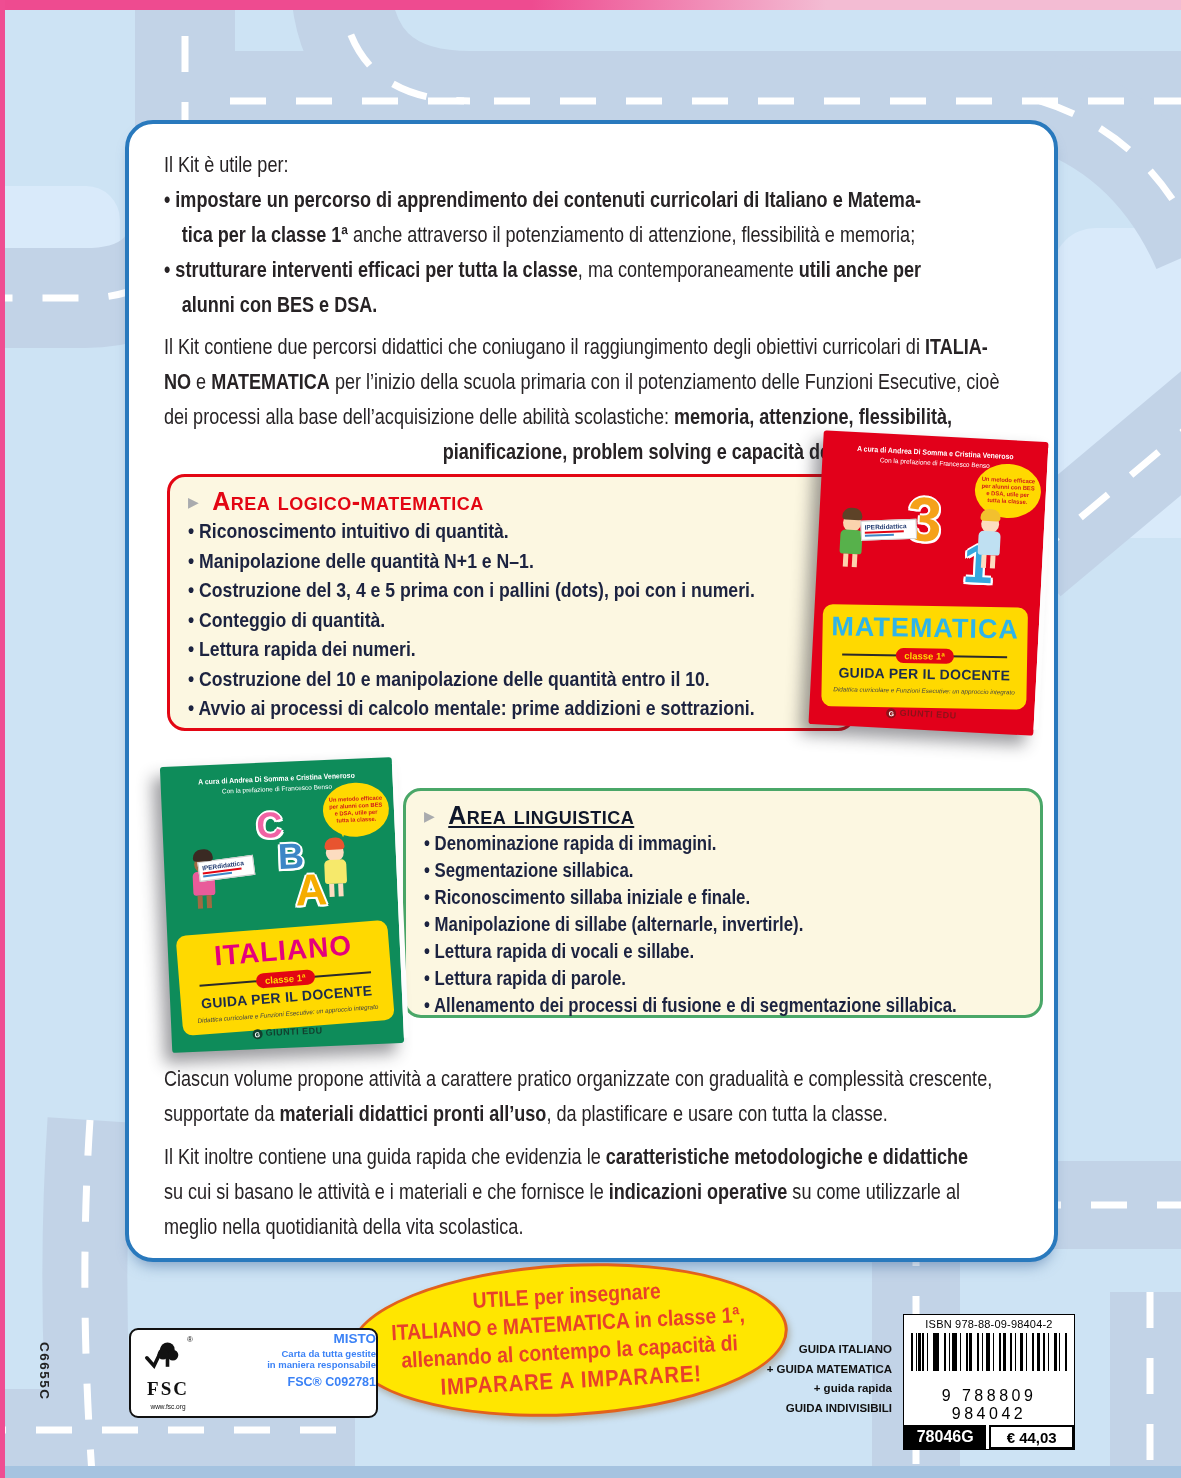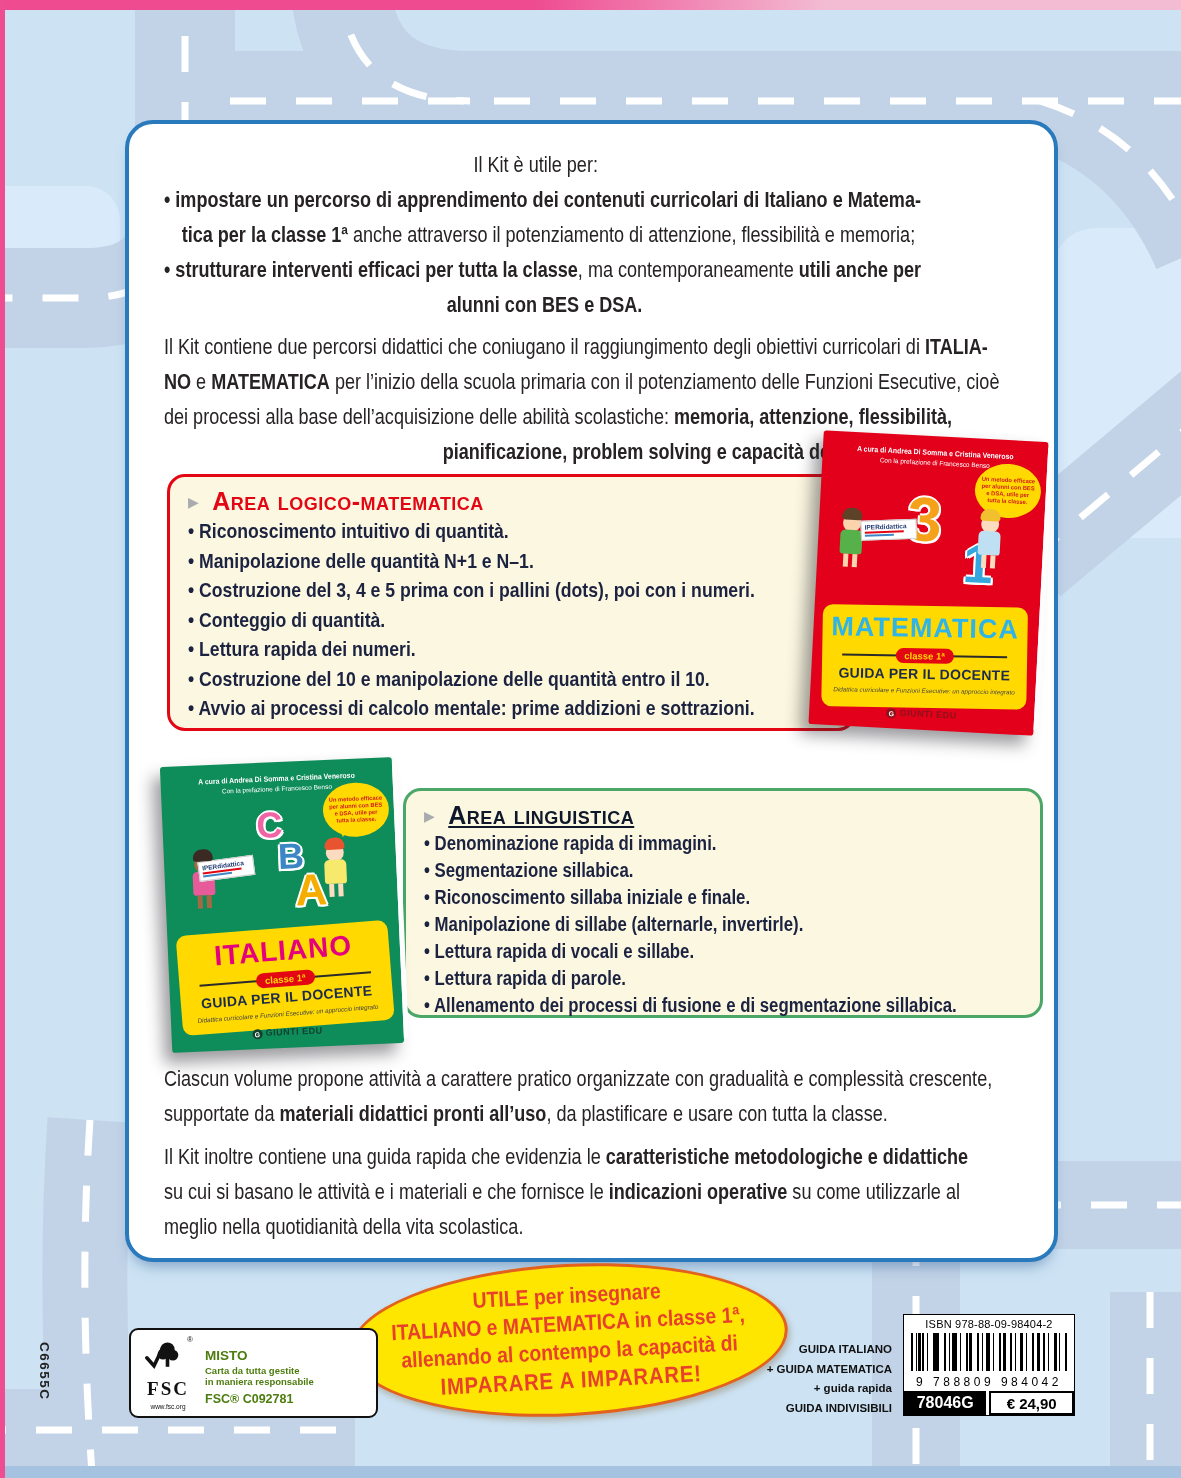--- a/index.html
+++ b/index.html
@@ -112,36 +112,36 @@
   
   .fsc{position:absolute;left:129px;top:1328px;width:245px;height:86px;background:#fff;
        border:2px solid #111;border-radius:9px;z-index:6;display:flex;}
   .fsc-left{width:74px;position:relative;}
   .fsc-reg{position:absolute;top:5px;left:56px;font-size:8px;color:#111;}
   .fsc-tree{position:absolute;top:8px;left:12px;}
   .fsc-word{position:absolute;bottom:16px;width:74px;text-align:center;
             font-family:"Liberation Serif",serif;font-weight:700;font-size:19px;
             letter-spacing:2px;color:#111;}
   .fsc-url{position:absolute;bottom:6px;width:74px;text-align:center;font-size:6.5px;color:#111;}
-  .fsc-right{flex:1;text-align:left;color:#4d7c0f;padding-top:18px;}
+  .fsc-right{flex:1;text-align:right;color:#3b82f6;padding-top:1px;}
   .fsc-mix{font-size:13.5px;font-weight:700;}
   .fsc-src{font-size:9.5px;line-height:11px;font-weight:700;margin-top:2px;}
   .fsc-cert{font-size:12.5px;font-weight:700;margin-top:5px;}
 
   .kit-contents{position:absolute;left:700px;top:1340px;width:192px;text-align:right;z-index:6;
                 font-size:11.5px;font-weight:700;line-height:19.5px;color:#111;}
 
   .barcode{position:absolute;left:903px;top:1314px;width:172px;background:#fff;border:1px solid #000;
            z-index:6;box-sizing:border-box;padding-bottom:0;}
   .isbn{font-size:11px;text-align:center;margin-top:3px;letter-spacing:.2px;color:#000;white-space:nowrap;}
   .bars{height:38px;margin:3px 7px 0;background-color:#fff;
         background-image:
           repeating-linear-gradient(90deg,#000 0 2px,transparent 2px 5px,#000 5px 6px,transparent 6px 11px),
           repeating-linear-gradient(90deg,transparent 0 7px,#000 7px 10px,transparent 10px 17px);}
-  .digits{font-size:12px;text-align:center;letter-spacing:3.5px;color:#000;margin-top:4px;}
+  .digits{font-size:16px;text-align:center;letter-spacing:3.5px;color:#000;margin-top:16px;}
   .bc-row{display:flex;height:24px;margin-top:2px;}
   .bc-code{flex:1.02;background:#000;color:#fff;font-weight:700;font-size:16px;
            display:flex;align-items:center;justify-content:center;}
   .bc-price{flex:1;margin-left:3px;border:2px solid #000;color:#000;font-weight:700;font-size:15px;
             display:flex;align-items:center;justify-content:center;box-sizing:border-box;}
 
   .spine-code{position:absolute;left:52px;top:1342px;z-index:6;transform:rotate(90deg);
               transform-origin:left top;font-size:13.5px;font-weight:700;color:#222;letter-spacing:1.5px;}
 </style>
 </head>
@@ -178,21 +178,21 @@
       <path d="M1150 1292 L1150 1500"></path>
     </g>
   </svg>
 
   <div class="edge-top"></div>
   <div class="edge-left"></div>
   <div class="edge-bottom"></div>
 
   <div class="panel">
 
-    <div class="tblock" style="left:35px;top:24px;width:885px;text-align:center;">
+    <div class="tblock" style="left:35px;top:24px;width:885px;">
       <div class="line"><span>Il Kit è utile per:</span></div>
       <div class="line bullet"><span class="b">impostare un percorso di apprendimento dei contenuti curricolari di Italiano e Matema-</span></div>
       <div class="line cont"><span class="b">tica per la classe 1ª</span><span> anche attraverso il potenziamento di attenzione, flessibilità e memoria;</span></div>
       <div class="line bullet"><span class="b">strutturare interventi efficaci per tutta la classe</span><span>, ma contemporaneamente </span><span class="b">utili anche per</span></div>
       <div class="line cont"><span class="b">alunni con BES e DSA.</span></div>
     </div>
 
     <div class="tblock" style="left:35px;top:206px;width:885px;text-align:right;">
       <div class="line"><span>Il Kit contiene due percorsi didattici che coniugano il raggiungimento degli obiettivi curricolari di </span><span class="b">ITALIA-</span></div>
       <div class="line"><span class="b">NO</span><span> e </span><span class="b">MATEMATICA</span><span> per l’inizio della scuola primaria con il potenziamento delle Funzioni Esecutive, cioè</span></div>
@@ -366,18 +366,18 @@
     <div>+ guida rapida</div>
     <div>GUIDA INDIVISIBILI</div>
   </div>
 
   <div class="barcode">
     <div class="isbn">ISBN 978-88-09-98404-2</div>
     <div class="bars"></div>
     <div class="digits">9 788809 984042</div>
     <div class="bc-row">
       <div class="bc-code">78046G</div>
-      <div class="bc-price">€ 24,90</div>
+      <div class="bc-price">€ 44,03</div>
     </div>
   </div>
 
   <div class="spine-code">C6655C</div>
 </div>
 
 </body></html>

